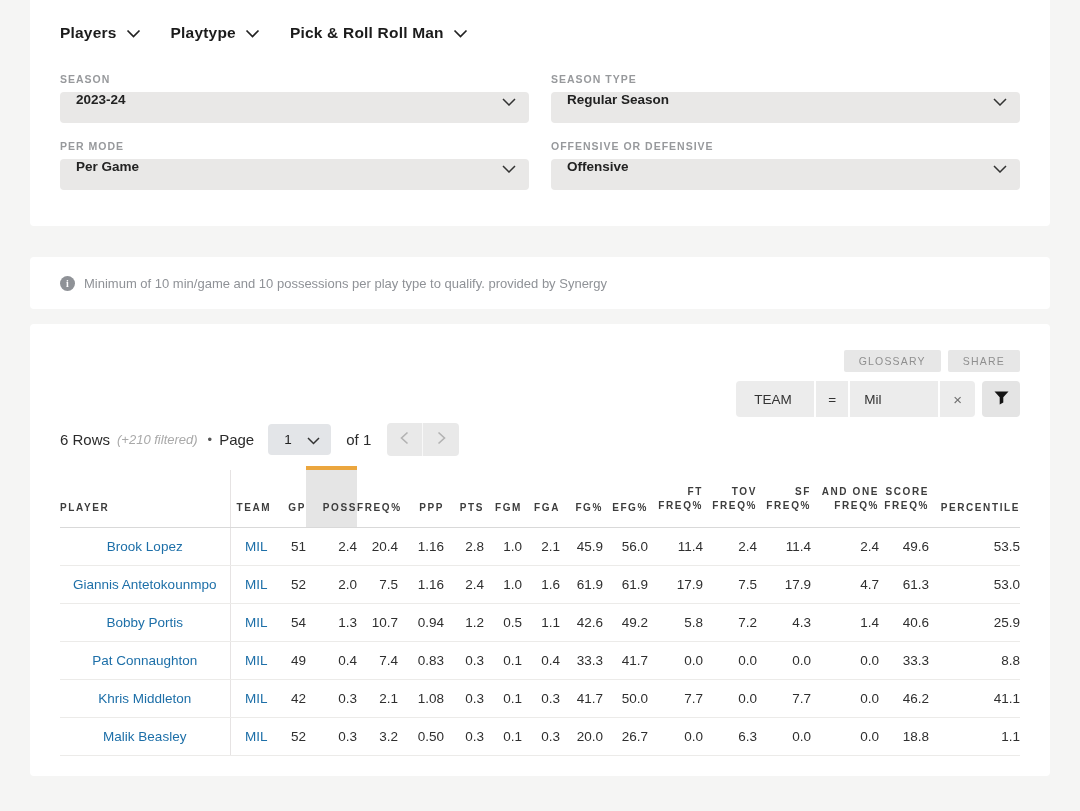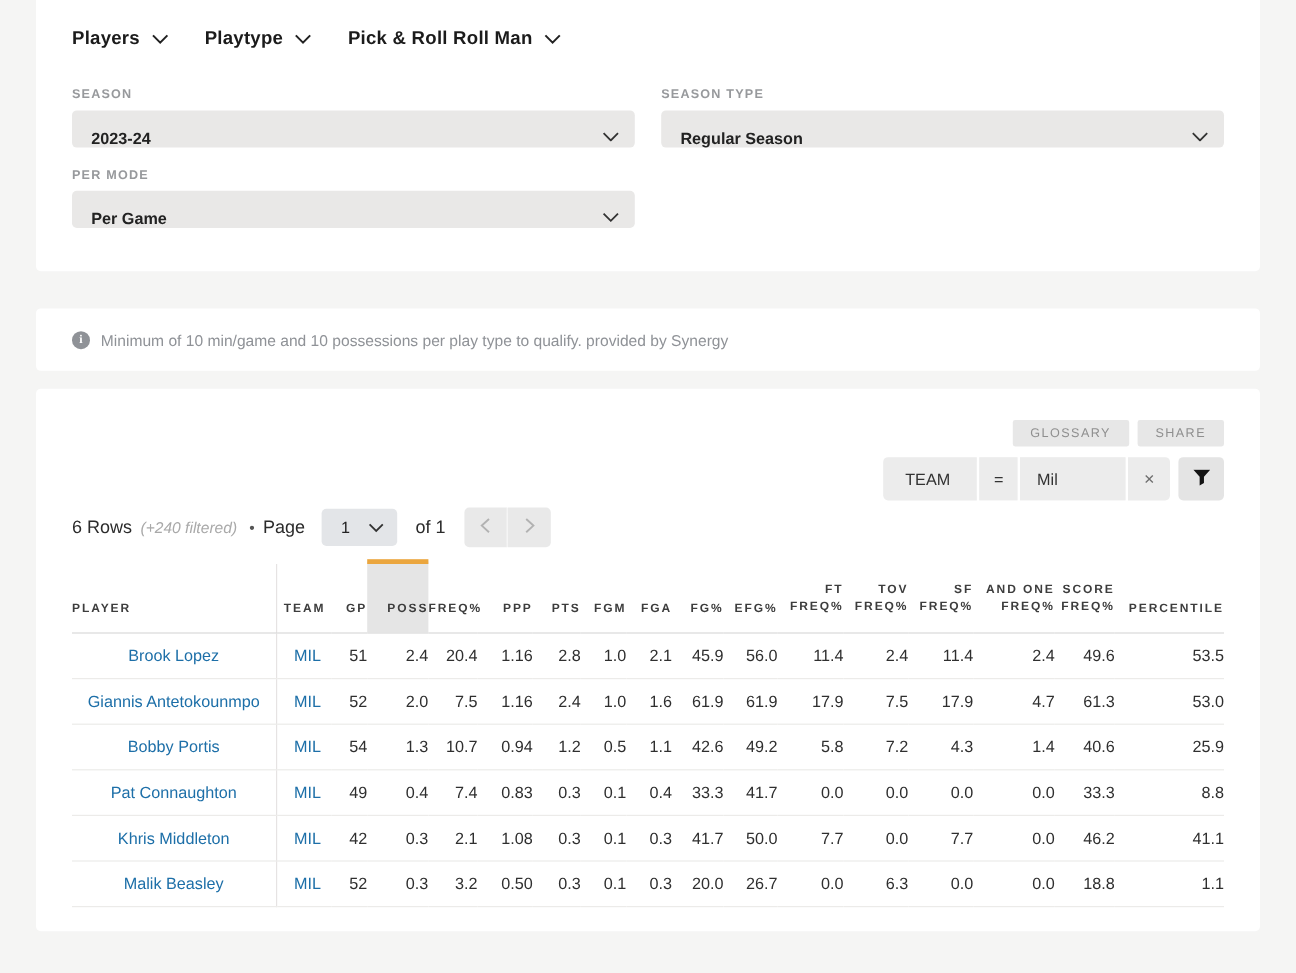--- a/index.html
+++ b/index.html
@@ -20,21 +20,21 @@
   .filter-grid {
     margin-top:27px;
     display:grid; grid-template-columns:1fr 1fr; column-gap:22px; row-gap:17px;
   }
   .filter-label {
     font-size:10.5px; letter-spacing:1px; color:#97999c; font-weight:bold;
     margin-bottom:7px;
   }
   .select-box {
     height:31px; background:#e9e8e7; border-radius:4px;
-    display:flex; align-items:flex-end; justify-content:space-between;
+    display:flex; align-items:flex-start; justify-content:space-between;
     padding:0 13px 0 16px; cursor:pointer;
   }
   .select-box .val { font-size:13.5px; font-weight:bold; color:#222; }
 
   
   .info-card {
     margin-top:31px; height:52px;
     display:flex; align-items:center; gap:9px; padding:0 30px;
   }
   .info-icon {
@@ -166,20 +166,31 @@
         <div class="filter-label">PER MODE</div>
         <div class="select-box">
           <span class="val">Per Game</span>
           <span>
             <svg width="14" height="8" viewBox="0 0 14 8">
                 <path d="M1 1l6 6 6-6" fill="none" stroke="#333" stroke-width="1.5"></path>
               </svg>
           </span>
         </div>
       </div>
+      <div>
+        <div class="filter-label">OFFENSIVE OR DEFENSIVE</div>
+        <div class="select-box">
+          <span class="val">Offensive</span>
+          <span>
+            <svg width="14" height="8" viewBox="0 0 14 8">
+                <path d="M1 1l6 6 6-6" fill="none" stroke="#333" stroke-width="1.5"></path>
+              </svg>
+          </span>
+        </div>
+      </div>
     </div>
   </section>
 
   <section class="card info-card">
     <span class="info-icon">i</span>
     <span class="info-text">Minimum of 10 min/game and 10 possessions per play type to qualify. provided by Synergy</span>
   </section>
 
   <section class="card table-card">
 
@@ -199,21 +210,21 @@
         <span>
           <svg width="15" height="14" viewBox="0 0 15 14">
               <path d="M0.5 0.5h14L9.3 6.2v5.3l-3.6 2V6.2z" fill="#141414"></path>
             </svg>
         </span>
       </button>
     </div>
 
     <div class="pagination-row">
       <span class="rows-count">6 Rows</span>
-      <span class="filtered-note">(+240 filtered)</span>
+      <span class="filtered-note">(+210 filtered)</span>
       <span class="bullet">•</span>
       <span class="page-word">Page</span>
       <div class="page-select">
         <span class="val">1</span>
         <span>
           <svg width="13" height="8" viewBox="0 0 13 8">
               <path d="M1 1l5.5 5.5L12 1" fill="none" stroke="#333" stroke-width="1.5"></path>
             </svg>
         </span>
       </div>

